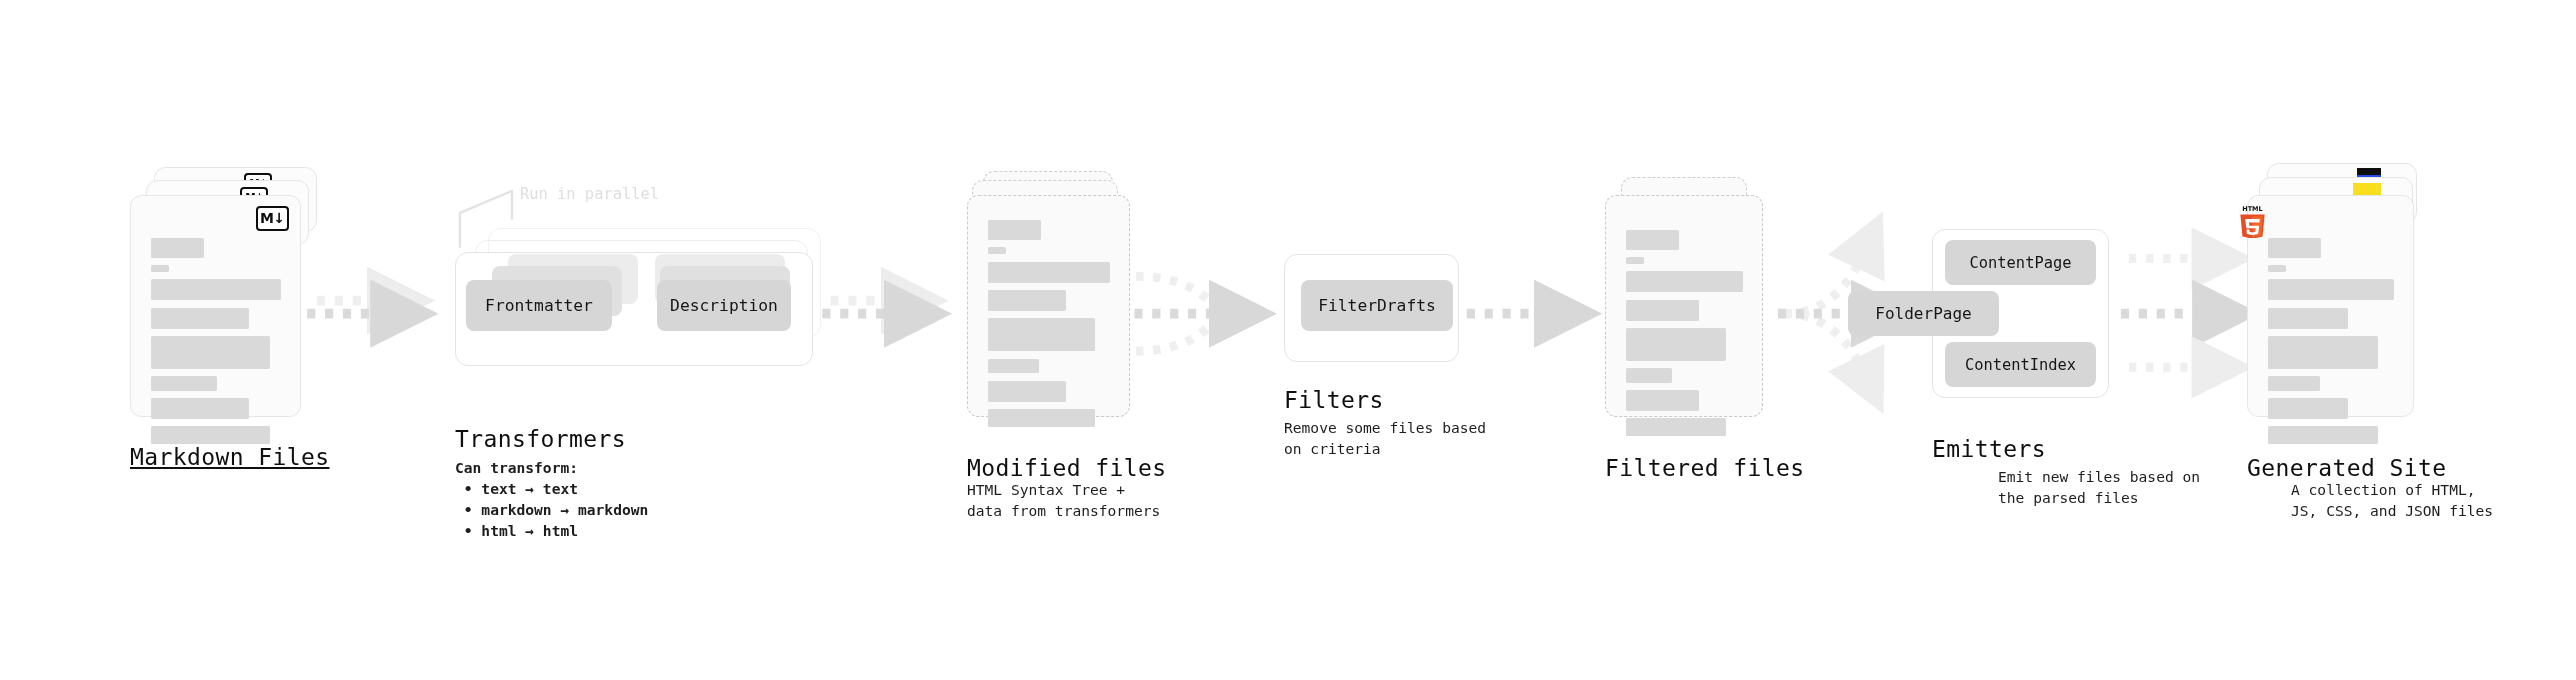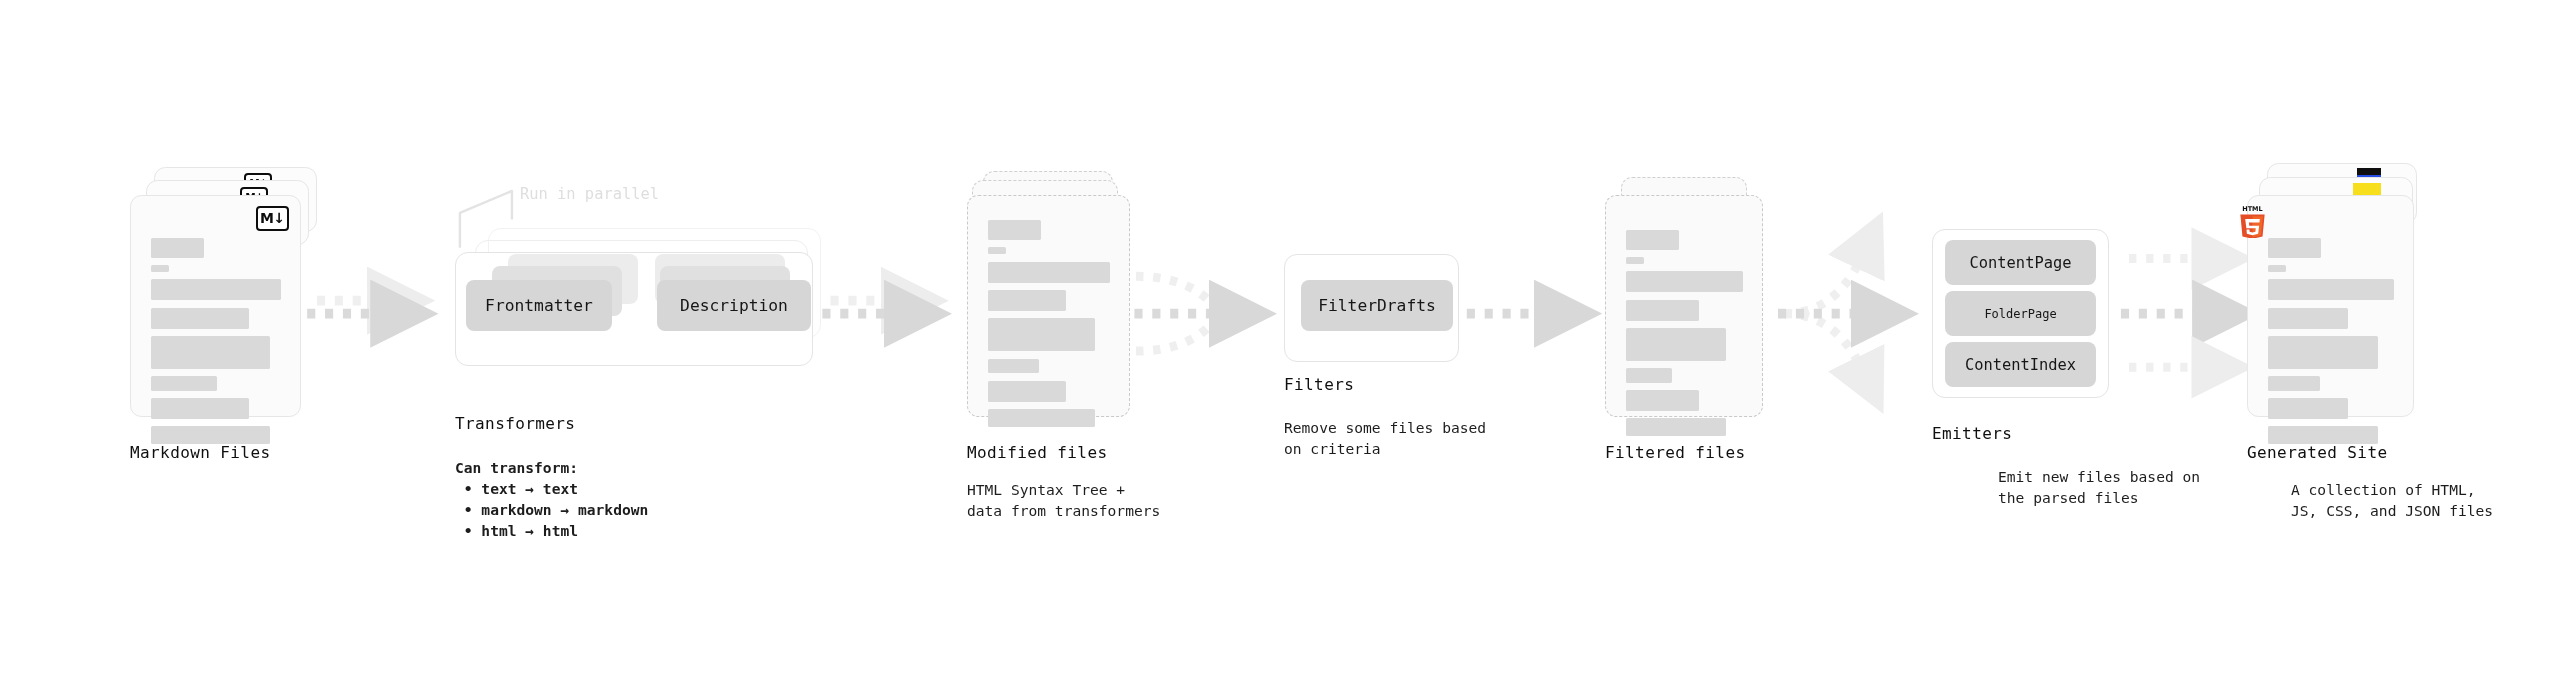--- a/index.html
+++ b/index.html
@@ -61,22 +61,23 @@
     position:absolute;background:#d6d6d6;border-radius:8.1px;
     display:flex;align-items:center;justify-content:center;
     font-size:16.3px;color:#161616;letter-spacing:0px;white-space:nowrap;
     box-sizing:border-box;
   }
   .pill.l2{background:#e0e0e0;}
   .pill.l3{background:#ececec;}
 
   
   .title{
-    position:absolute;font-size:16px;color:#0f0f0f;white-space:nowrap;
+    position:absolute;font-size:23px;color:#0f0f0f;white-space:nowrap;
     letter-spacing:0.4px;
+    margin-top:12px;
   }
   .sub{
     position:absolute;font-size:14.6px;color:#1d1d1d;line-height:1.45;
     white-space:pre;letter-spacing:0px;
   }
   .parallel-label{
     position:absolute;font-size:15.4px;color:#dedede;white-space:nowrap;
   }
 
   
@@ -159,38 +160,38 @@
         <div class="bar" style="width:18.7px;height:7.3px;"></div>
         <div class="bar" style="width:100%;height:21px;"></div>
         <div class="bar" style="width:76%;height:21px;"></div>
         <div class="bar" style="width:92%;height:33px;"></div>
         <div class="bar" style="width:51%;height:14.6px;"></div>
         <div class="bar" style="width:76%;height:21px;"></div>
         <div class="bar" style="width:92%;height:18px;"></div>
       </div>
     </div>
 
-    <div class="title" style="left:130px;top:443px;">Markdown Files</div>
+    <div class="title" style="left:130px;top:432px;text-decoration:underline;">Markdown Files</div>
   </div>
 
   <div class="node">
 
     <div class="parallel-label" style="left:520px;top:185px;">Run in parallel</div>
 
     <div class="groupbox ghostlayer" style="left:488px;top:228px;width:333px;height:110px;border-color:#f2f2f2;"></div>
     <div class="groupbox ghostlayer" style="left:475px;top:240px;width:333px;height:110px;border-color:#eeeeee;"></div>
     <div class="groupbox" style="left:455px;top:252px;width:358px;height:114px;"></div>
 
     <div class="pill l3" style="left:508px;top:254px;width:130px;height:50px;font-size:0;"></div>
     <div class="pill l2" style="left:492px;top:266px;width:130px;height:50px;font-size:0;"></div>
     <div class="pill" style="left:466px;top:280px;width:146px;height:51px;">Frontmatter</div>
 
     <div class="pill l3" style="left:655px;top:254px;width:130px;height:50px;font-size:0;"></div>
     <div class="pill l2" style="left:660px;top:266px;width:130px;height:50px;font-size:0;"></div>
-    <div class="pill" style="left:657px;top:280px;width:154px;height:51px;">Description</div>
+    <div class="pill" style="left:657px;top:280px;width:134px;height:51px;">Description</div>
 
     <div class="title" style="left:455px;top:414px;">Transformers</div>
     <div class="sub" style="left:455px;top:457px;font-weight:bold;">Can transform:
  • text → text
  • markdown → markdown
  • html → html</div>
   </div>
 
   <div class="node">
 
@@ -244,21 +245,21 @@
     </div>
 
     <div class="title" style="left:1605px;top:443px;">Filtered files</div>
   </div>
 
   <div class="node">
 
     <div class="groupbox" style="left:1932px;top:229px;width:177px;height:169px;"></div>
 
     <div class="pill" style="left:1945px;top:240px;width:151px;height:45px;font-size:15.4px;">ContentPage</div>
-    <div class="pill" style="left:1945px;top:291px;width:151px;height:45px;font-size:12px;">FolderPage</div>
+    <div class="pill" style="left:1848px;top:291px;width:151px;height:45px;font-size:16px;">FolderPage</div>
     <div class="pill" style="left:1945px;top:342px;width:151px;height:45px;font-size:15.4px;">ContentIndex</div>
 
     <div class="title" style="left:1932px;top:424px;">Emitters</div>
     <div class="sub" style="left:1998px;top:466px;">Emit new files based on
 the parsed files</div>
   </div>
 
   <div class="node">
 
     <div class="ghost" style="left:2267px;top:163px;width:150px;height:61px;"></div>

